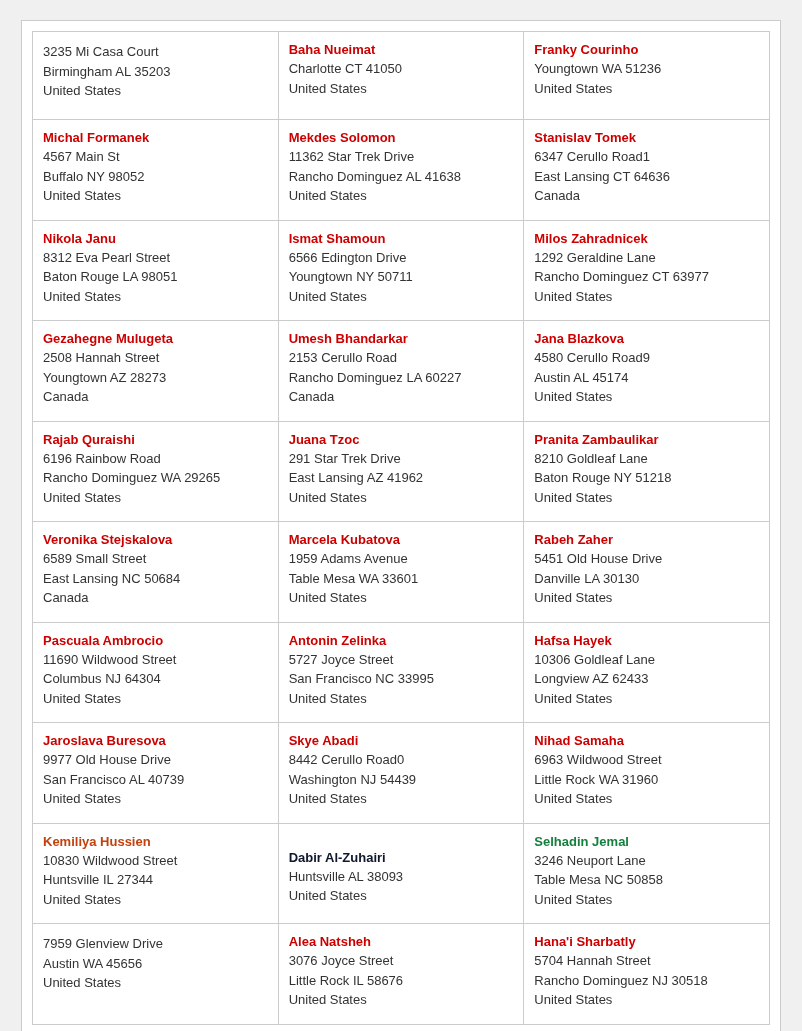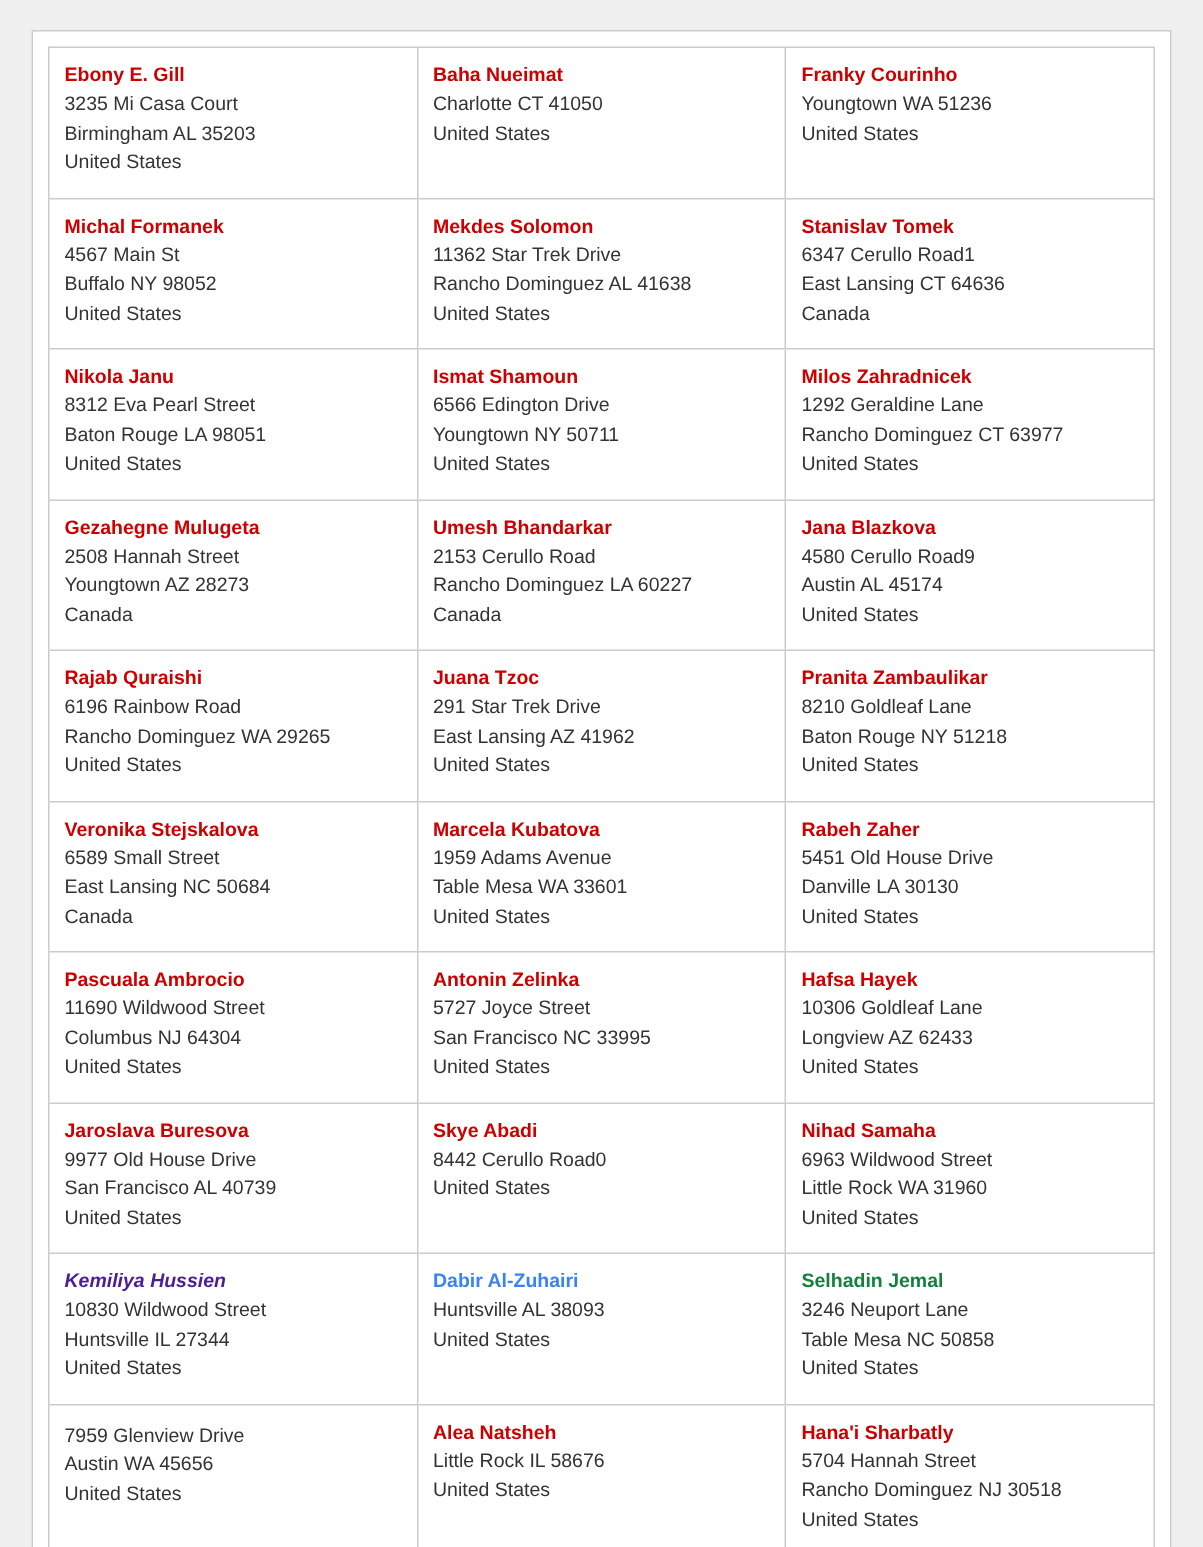--- a/index.html
+++ b/index.html
@@ -41,21 +41,20 @@
       color: #333;
       line-height: 1.5;
     }
   </style>
 </head>
 <body>
 
 <div class="page-container">
   <div class="grid" id="grid">
   <div class="cell">
-        <div class="name">Ebony E. Gill</div>
         <div class="address-line">3235 Mi Casa Court</div>
         <div class="address-line">Birmingham AL  35203</div>
         <div class="address-line">United States</div>
       </div>
       <div class="cell">
         <div class="name">Baha  Nueimat</div>
         <div class="address-line">Charlotte CT  41050</div>
         <div class="address-line">United States</div>
       </div>
       <div class="cell">
@@ -173,52 +172,54 @@
       </div>
       <div class="cell">
         <div class="name">Jaroslava  Buresova</div>
         <div class="address-line">9977 Old House Drive</div>
         <div class="address-line">San Francisco AL  40739</div>
         <div class="address-line">United States</div>
       </div>
       <div class="cell">
         <div class="name">Skye  Abadi</div>
         <div class="address-line">8442 Cerullo Road0</div>
+        <div class="address-line">Washington NJ  54439</div>
         <div class="address-line">United States</div>
       </div>
       <div class="cell">
         <div class="name">Nihad  Samaha</div>
         <div class="address-line">6963 Wildwood Street</div>
         <div class="address-line">Little Rock WA  31960</div>
         <div class="address-line">United States</div>
       </div>
       <div class="cell">
-        <div class="name" style="color: #4c1d95; font-style: italic;">Kemiliya  Hussien</div>
+        <div class="name" style="color: #c2410c;">Kemiliya  Hussien</div>
         <div class="address-line">10830 Wildwood Street</div>
         <div class="address-line">Huntsville IL  27344</div>
         <div class="address-line">United States</div>
       </div>
       <div class="cell">
-        <div class="name" style="color: #3b82f6;">Dabir  Al-Zuhairi</div>
+        <div class="name" style="color: #0f172a; margin-top: 16px;">Dabir  Al-Zuhairi</div>
         <div class="address-line">Huntsville AL  38093</div>
         <div class="address-line">United States</div>
       </div>
       <div class="cell">
         <div class="name" style="color: #15803d;">Selhadin  Jemal</div>
         <div class="address-line">3246 Neuport Lane</div>
         <div class="address-line">Table Mesa NC  50858</div>
         <div class="address-line">United States</div>
       </div>
       <div class="cell">
         <div class="address-line">7959 Glenview Drive</div>
         <div class="address-line">Austin WA  45656</div>
         <div class="address-line">United States</div>
       </div>
       <div class="cell">
         <div class="name">Alea  Natsheh</div>
+        <div class="address-line">3076 Joyce Street</div>
         <div class="address-line">Little Rock IL  58676</div>
         <div class="address-line">United States</div>
       </div>
       <div class="cell">
         <div class="name">Hana'i  Sharbatly</div>
         <div class="address-line">5704 Hannah Street</div>
         <div class="address-line">Rancho Dominguez NJ  30518</div>
         <div class="address-line">United States</div>
       </div>
     </div>

